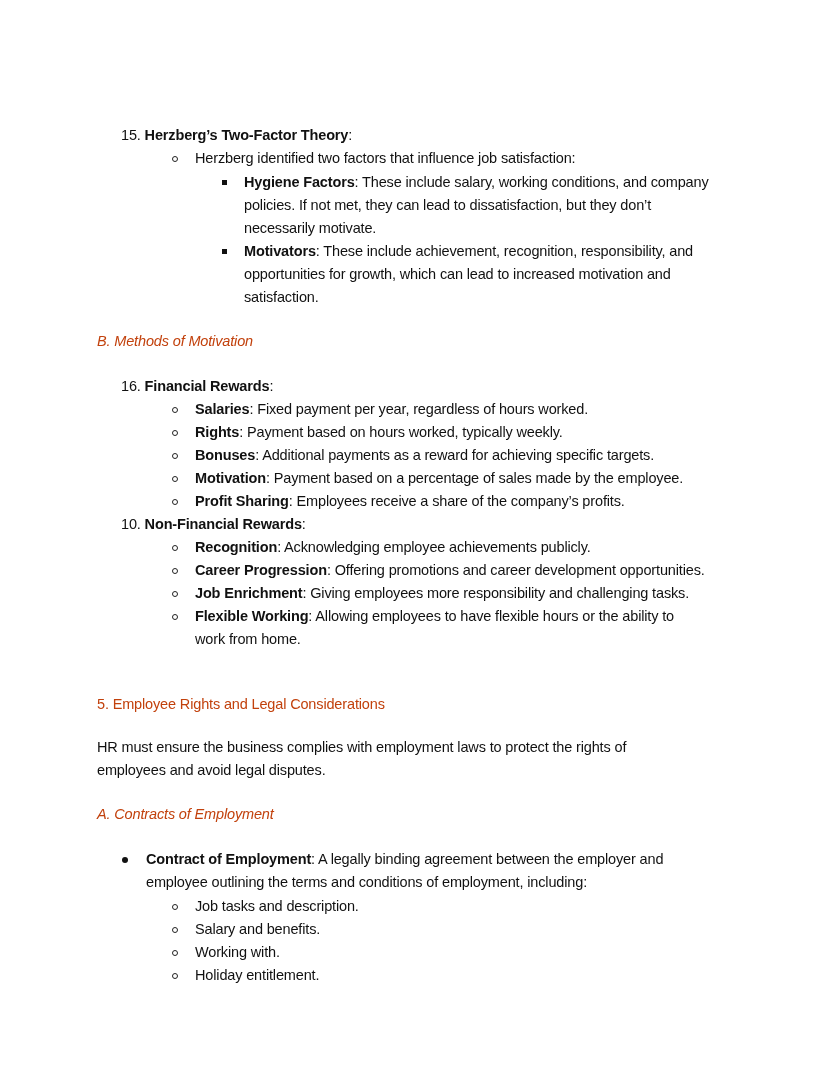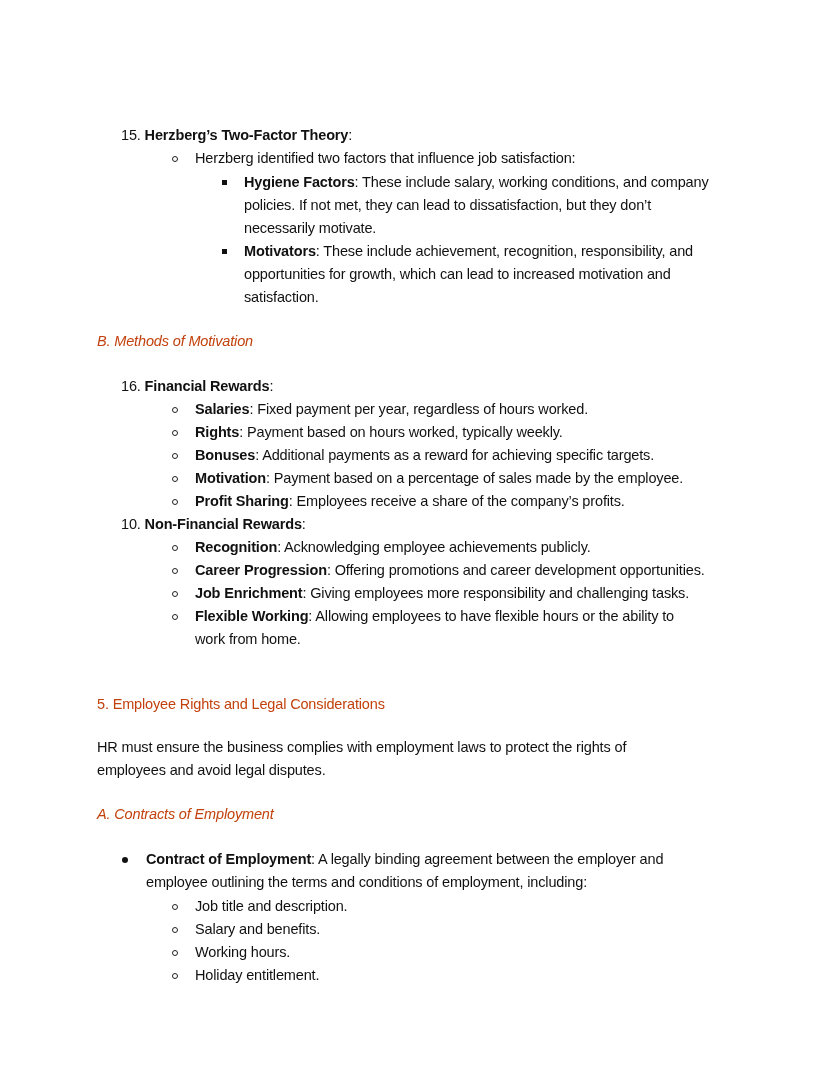--- a/index.html
+++ b/index.html
@@ -142,21 +142,21 @@
 
   <div class="line h-blue h-ital" style="left:97px; top:776px;">A. Contracts of Employment</div>
 
   <span class="dot" style="left:122px; top:829px;"></span>
   <div class="line" style="left:146px; top:844px;">employee outlining the terms and conditions of employment, including:</div>
   <div class="line" style="left:146px; top:821px;">
     <span class="b">Contract of Employment</span><span>: A legally binding agreement between the employer and</span>
   </div>
 
   <span class="circle" style="left:172px; top:876px;"></span>
-  <div class="line" style="left:195px; top:868px;">Job title and description.</div>
+  <div class="line" style="left:195px; top:868px;">Job tasks and description.</div>
   <span class="circle" style="left:172px; top:899px;"></span>
   <div class="line" style="left:195px; top:891px;">Salary and benefits.</div>
   <span class="circle" style="left:172px; top:922px;"></span>
-  <div class="line" style="left:195px; top:914px;">Working hours.</div>
+  <div class="line" style="left:195px; top:914px;">Working with.</div>
   <span class="circle" style="left:172px; top:945px;"></span>
   <div class="line" style="left:195px; top:937px;">Holiday entitlement.</div>
 
 </div>
 
 </body></html>

